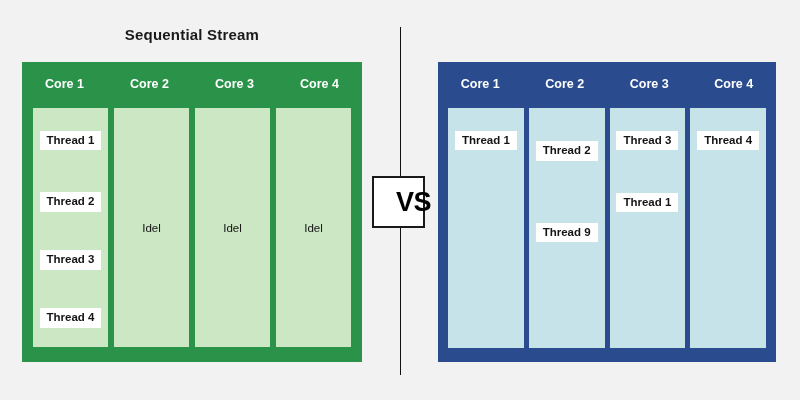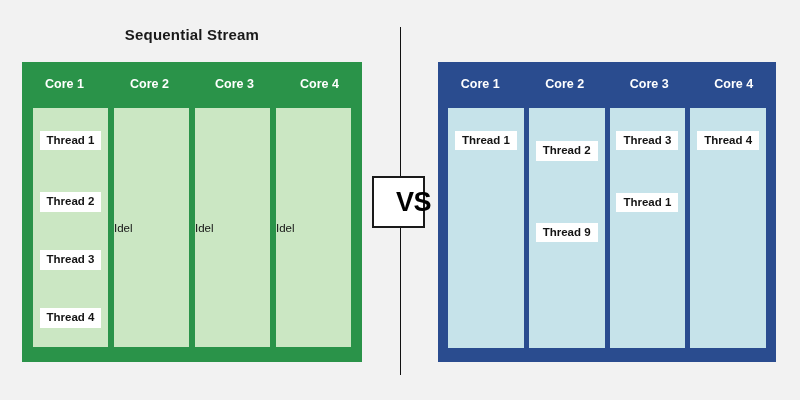--- a/index.html
+++ b/index.html
@@ -107,21 +107,21 @@
     white-space: nowrap;
     line-height: 1.1;
   }
 
   
   .idle-wrap {
     position: absolute;
     inset: 0;
     display: flex;
     align-items: center;
-    justify-content: flex-start;
+    justify-content: center;
   }
   .idle-label {
     font-size: 11.5px;
     color: #141414;
     white-space: nowrap;
   }
 
   
   #divider {
     position: absolute;

